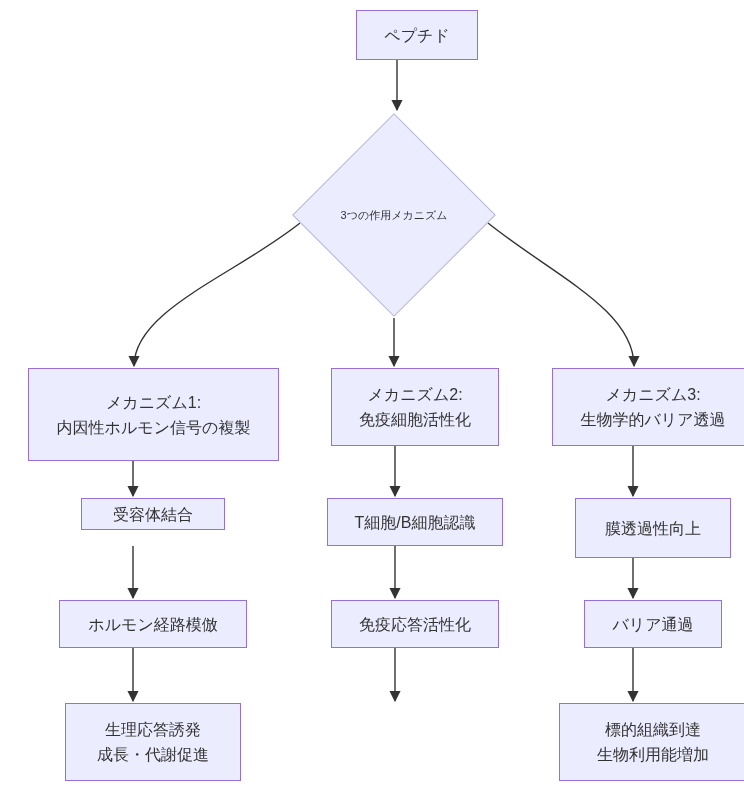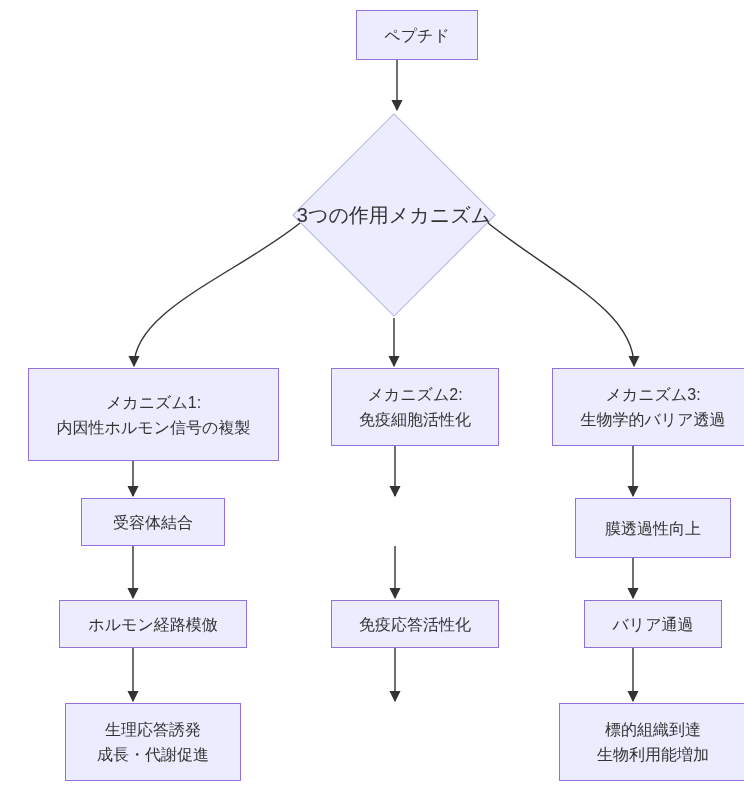--- a/index.html
+++ b/index.html
@@ -38,21 +38,21 @@
     box-sizing:border-box;
     background:var(--node-fill);
     border:1px solid var(--decision-border);
     transform:rotate(45deg);
   }
   .diamond-label{
     position:absolute;
     background:transparent;border:none;
     color:var(--text);
     display:flex;align-items:center;justify-content:center;
-    text-align:center;font-size:20px;
+    text-align:center;font-size:11px;
     white-space:nowrap;
   }
 </style>
 </head>
 <body>
 
 <div class="canvas">
 
   <svg class="edges" width="744" height="791" viewBox="0 0 744 791">
     <defs>
@@ -80,21 +80,22 @@
   <div class="diamond-shape" style="left:322px;top:143px;width:144px;height:144px"></div>
   <div class="diamond-label" style="left:294px;top:200px;width:200px;height:30px">3つの作用メカニズム</div>
 
   <div class="node" style="left:8px;top:368px;width:251px;height:93px">メカニズム1:
 内因性ホルモン信号の複製</div>
   <div class="node" style="left:311px;top:368px;width:168px;height:78px">メカニズム2:
 免疫細胞活性化</div>
   <div class="node" style="left:532px;top:368px;width:202px;height:78px">メカニズム3:
 生物学的バリア透過</div>
 
-  <div class="node" style="left:61px;top:498px;width:144px;height:48px">受容体結合</div>
+  <div class="node" style="left:61px;top:498px;width:144px;height:32px">受容体結合</div>
+  <div class="node" style="left:307px;top:498px;width:176px;height:48px">T細胞/B細胞認識</div>
   <div class="node" style="left:555px;top:498px;width:156px;height:60px">膜透過性向上</div>
 
   <div class="node" style="left:39px;top:600px;width:188px;height:48px">ホルモン経路模倣</div>
   <div class="node" style="left:311px;top:600px;width:168px;height:48px">免疫応答活性化</div>
   <div class="node" style="left:564px;top:600px;width:138px;height:48px">バリア通過</div>
 
   <div class="node" style="left:45px;top:703px;width:176px;height:78px">生理応答誘発
 成長・代謝促進</div>
   <div class="node" style="left:539px;top:703px;width:188px;height:78px">標的組織到達
 生物利用能増加</div>

